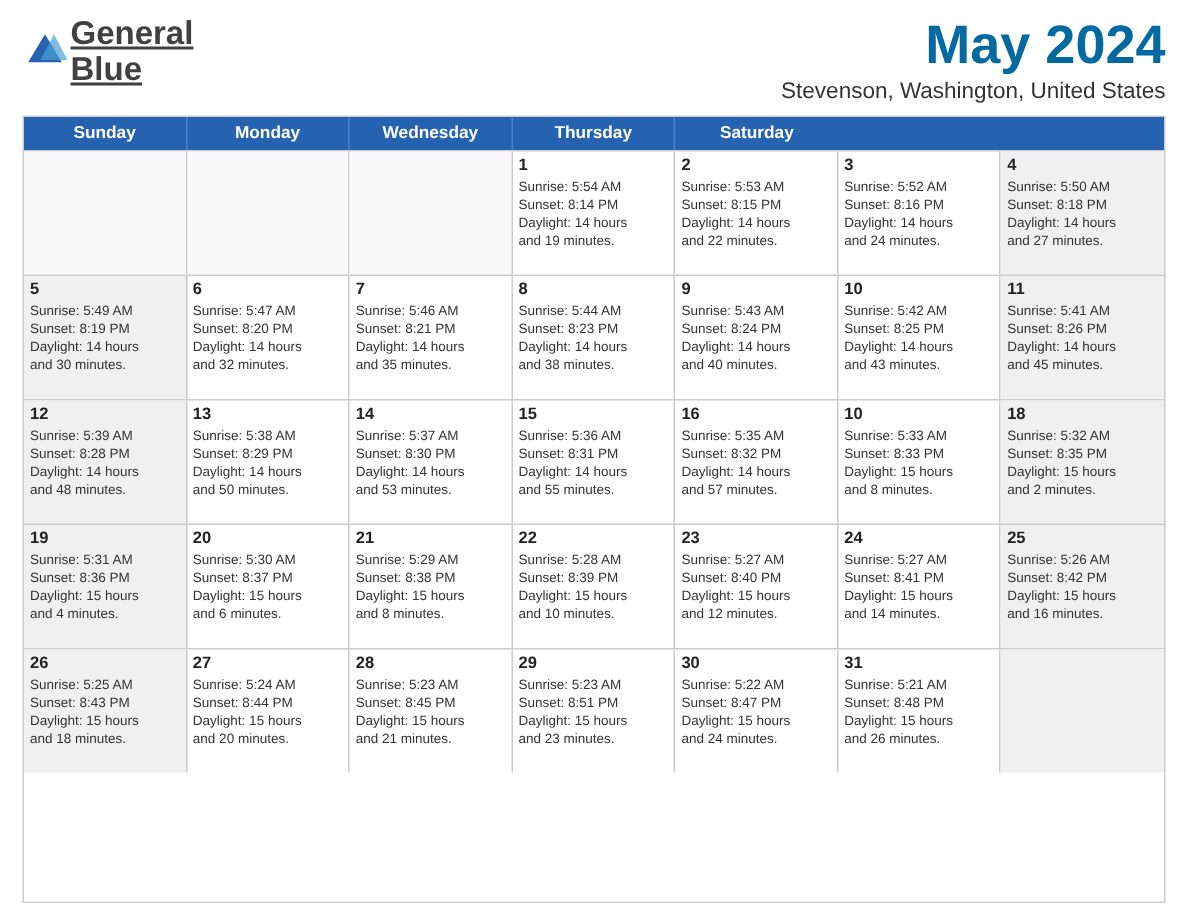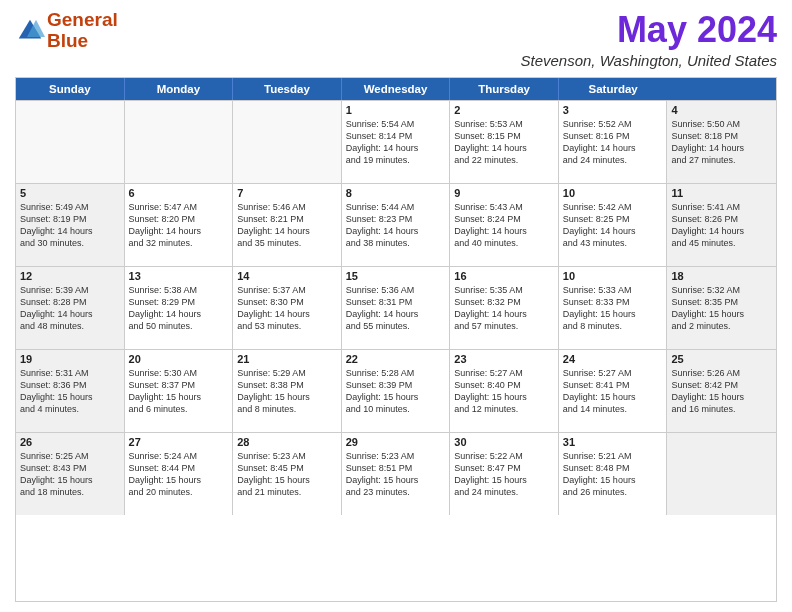--- a/index.html
+++ b/index.html
@@ -21,44 +21,44 @@
       display: flex;
       justify-content: space-between;
       align-items: flex-start;
       margin-bottom: 8px;
     }
     .logo {
       display: flex;
       align-items: center;
     }
     .logo-text {
-      font-size: 19px;
+      font-size: 22px;
       font-weight: bold;
-      color: #c2410c;
+      color: #404040;
       line-height: 1.1;
+      text-decoration: underline;
     }
     .logo-icon {
       width: 30px;
       height: 30px;
       margin-right: 2px;
     }
     .title-block {
       text-align: right;
     }
     .month-title {
       font-size: 36px;
       font-weight: bold;
-      color: #6d28d9;
+      color: #0369a1;
       line-height: 1.1;
     }
     .location-title {
       font-size: 15px;
       color: #333;
       margin-top: 2px;
-      font-style: italic;
     }
     .calendar {
       flex: 1;
       border: 1px solid #ccc;
     }
     .cal-header-row {
       display: grid;
       grid-template-columns: repeat(7, 1fr);
       background: #2563b0;
     }
@@ -121,21 +121,20 @@
     <div class="title-block">
       <div class="month-title">May 2024</div>
       <div class="location-title">Stevenson, Washington, United States</div>
     </div>
   </div>
 
   <div class="calendar">
     <div class="cal-header-row">
     <div class="cal-header-cell">Sunday</div>
         <div class="cal-header-cell">Monday</div>
-        <div class="cal-header-cell">Tuesday</div>
         <div class="cal-header-cell">Wednesday</div>
         <div class="cal-header-cell">Thursday</div>
         <div class="cal-header-cell">Saturday</div>
       </div>
     <div class="cal-body">
     <div class="cal-row">
           <div class="cal-cell empty"></div>
           <div class="cal-cell empty"></div>
           <div class="cal-cell empty"></div>
           <div class="cal-cell">

